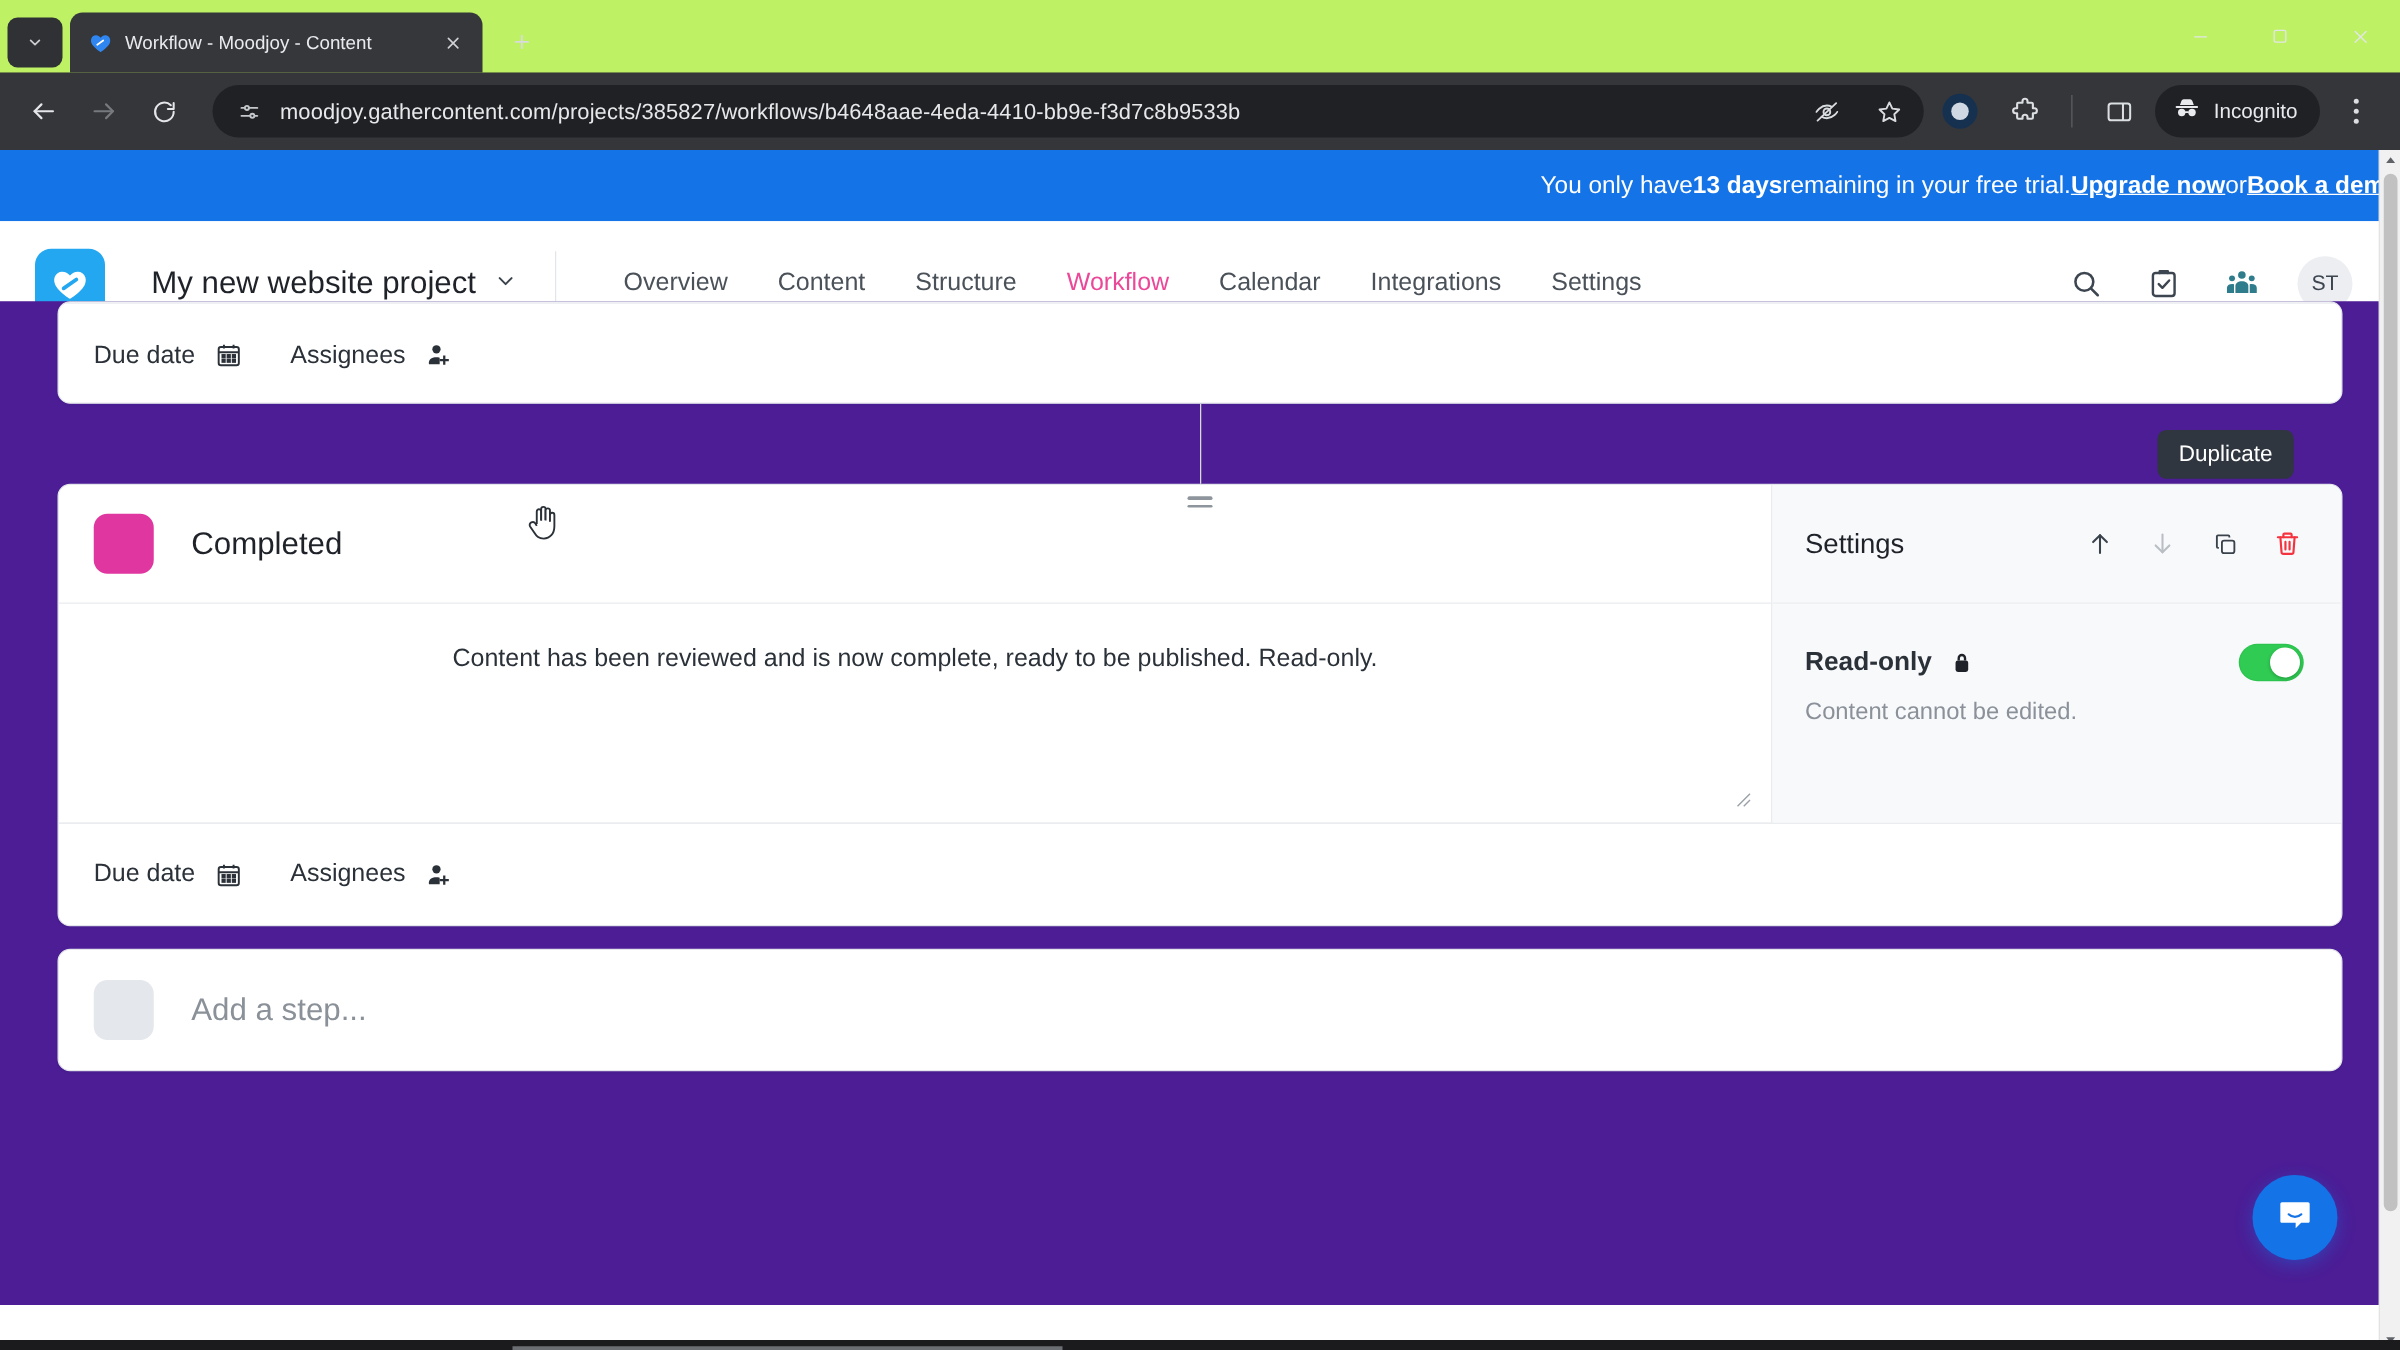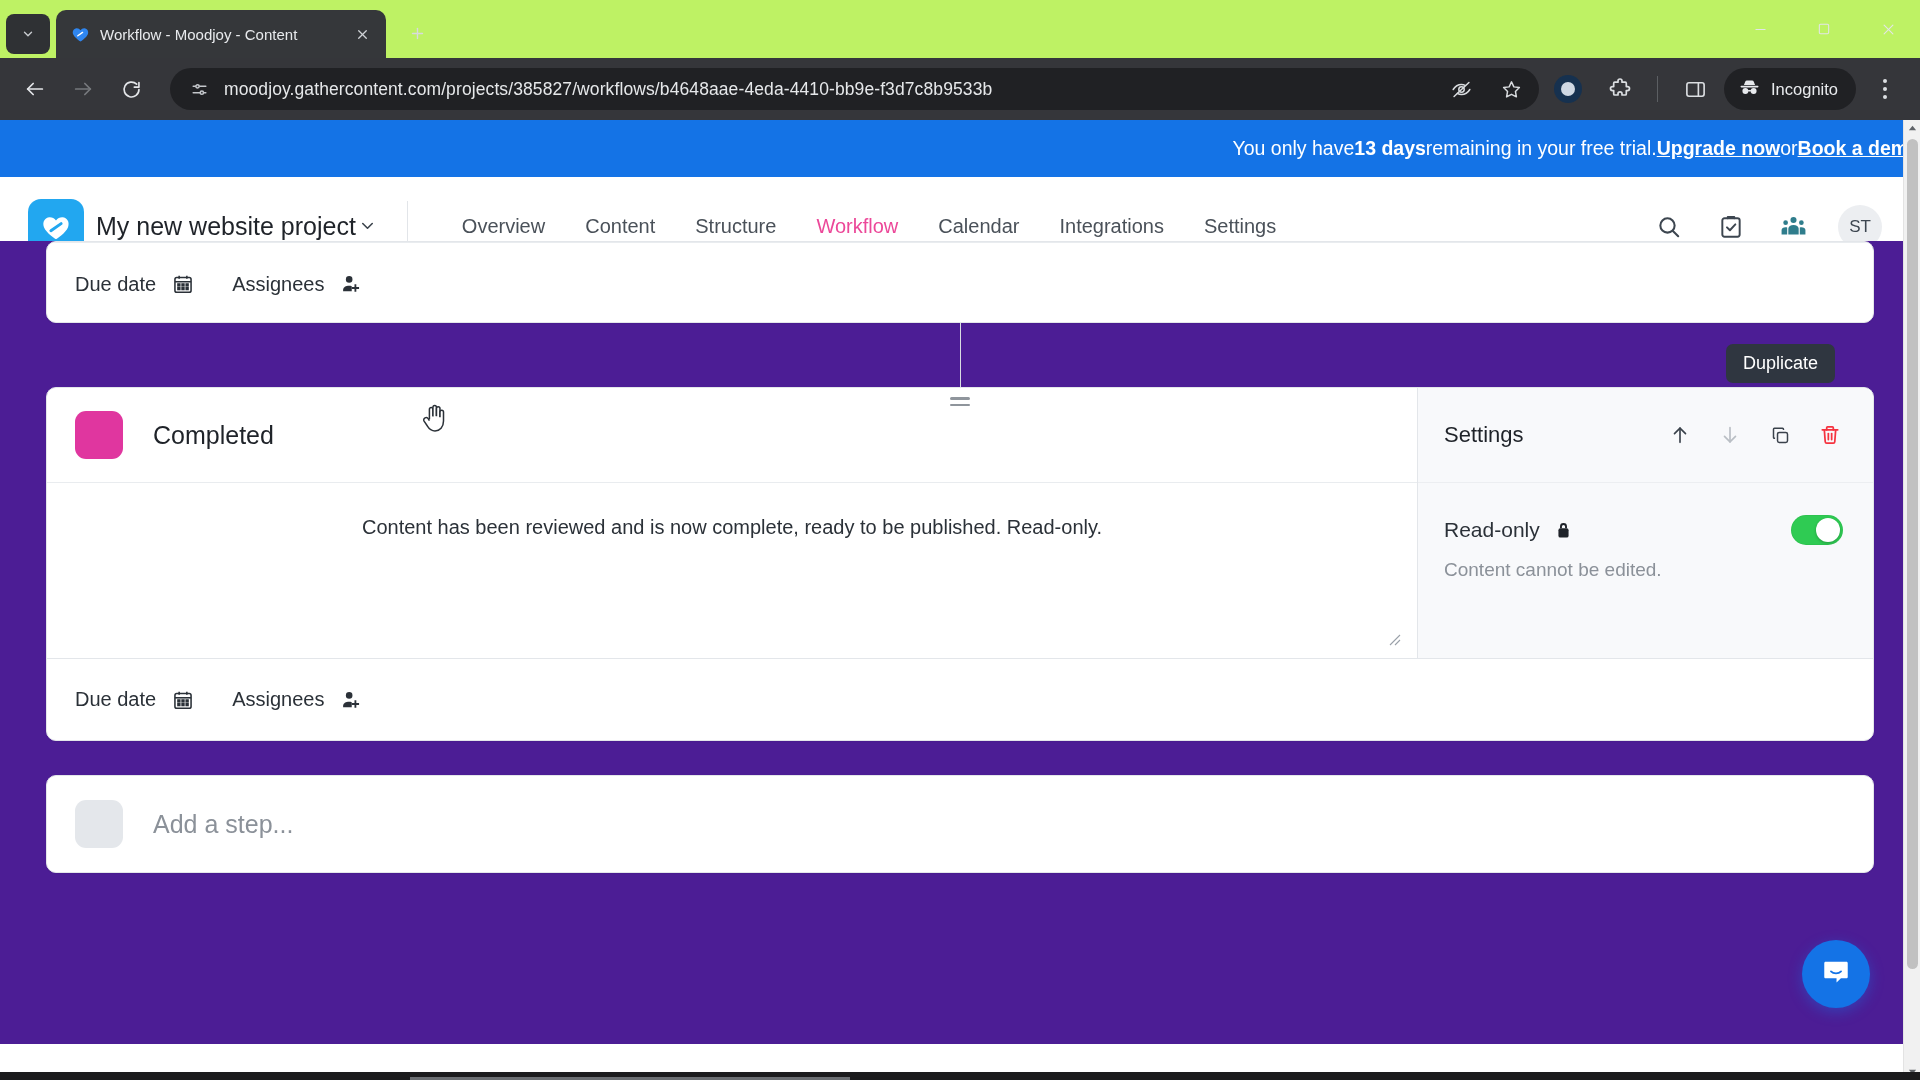--- a/index.html
+++ b/index.html
@@ -98,22 +98,22 @@
 
   .app-header {
     height:100px; background:#ffffff; border-bottom:1px solid #e6e8ec;
     display:flex; align-items:center; padding:0 28px 0 28px;
   }
   .logo {
     width:56px; height:56px; border-radius:13px; background:#22a7f0;
     display:flex; align-items:center; justify-content:center; flex:none;
   }
   .project-name {
-    margin-left:12px; font-size:25px; color:#1f2329; font-weight:400;
-    display:flex; align-items:center; gap:2px; cursor:pointer; white-space:nowrap;
+    margin-left:37px; font-size:25px; color:#1f2329; font-weight:400;
+    display:flex; align-items:center; gap:14px; cursor:pointer; white-space:nowrap;
   }
   .hdr-divider { width:1px; height:52px; background:#e2e5e9; margin:0 34px 0 30px; flex:none; }
   .nav { display:flex; align-items:center; gap:0; }
   .nav-item {
     font-size:20px; color:#4a5159; padding:0 20px; white-space:nowrap; cursor:pointer;
   }
   .nav-item.active { color:#3a7bfd; }
   .hdr-right { margin-left:auto; display:flex; align-items:center; gap:28px; padding-right:10px; }
   .hdr-icon { width:34px; height:34px; display:flex; align-items:center; justify-content:center; color:#3d4650; cursor:pointer; }
   .avatar {
@@ -169,39 +169,39 @@
   }
 
   .settings-head {
     height:95px; display:flex; align-items:center; padding:0 30px 0 26px;
     border-bottom:1px solid #eceef1;
   }
   .settings-title { font-size:22px; color:#1f2329; }
   .settings-actions { margin-left:auto; display:flex; align-items:center; gap:24px; }
   .act { width:26px; height:26px; display:flex; align-items:center; justify-content:center; cursor:pointer; }
 
-  .readonly-row { display:flex; align-items:center; padding:32px 30px 0 26px; }
+  .readonly-row { display:flex; align-items:center; padding:32px 30px 0 26px;font-weight:bold; }
   .readonly-label { font-size:21px; color:#2b3138; }
   .lock-ico { margin-left:14px; color:#1f2329; display:flex; align-items:center; }
   .toggle {
     margin-left:auto; width:52px; height:30px; border-radius:16px; background:#2fcb53;
     position:relative; cursor:pointer; box-shadow:inset 0 0 0 1px rgba(0,0,0,.04);
   }
   .toggle i { position:absolute; right:3px; top:3px; width:24px; height:24px; border-radius:50%; background:#fff; box-shadow:0 1px 3px rgba(0,0,0,.25); }
   .readonly-help { font-size:19px; color:#8b9199; padding:14px 26px 0 26px; }
 
   .tooltip {
     position:absolute; right:38px; top:-44px; background:#2f3640; color:#fff;
     font-size:18px; padding:9px 17px; border-radius:7px; white-space:nowrap; z-index:5;
   }
 
   .cursor-hand { position:absolute; pointer-events:none; z-index:6; }
 
   .add-step {
-    margin-top:34px; height:98px; background:#fff; border:1px solid #e3e6ea;
+    margin-top:18px; height:98px; background:#fff; border:1px solid #e3e6ea;
     border-radius:10px; box-shadow:0 1px 2px rgba(16,24,40,.05);
     display:flex; align-items:center; padding-left:28px; gap:30px; cursor:pointer;
   }
   .add-swatch { width:48px; height:48px; border-radius:11px; background:#e4e7eb; flex:none; }
   .add-label { font-size:25px; color:#8b9199; }
 
   
   .intercom {
     position:absolute; right:50px; bottom:36px; width:68px; height:68px; border-radius:50%;
     background:#1473e6; display:flex; align-items:center; justify-content:center;

